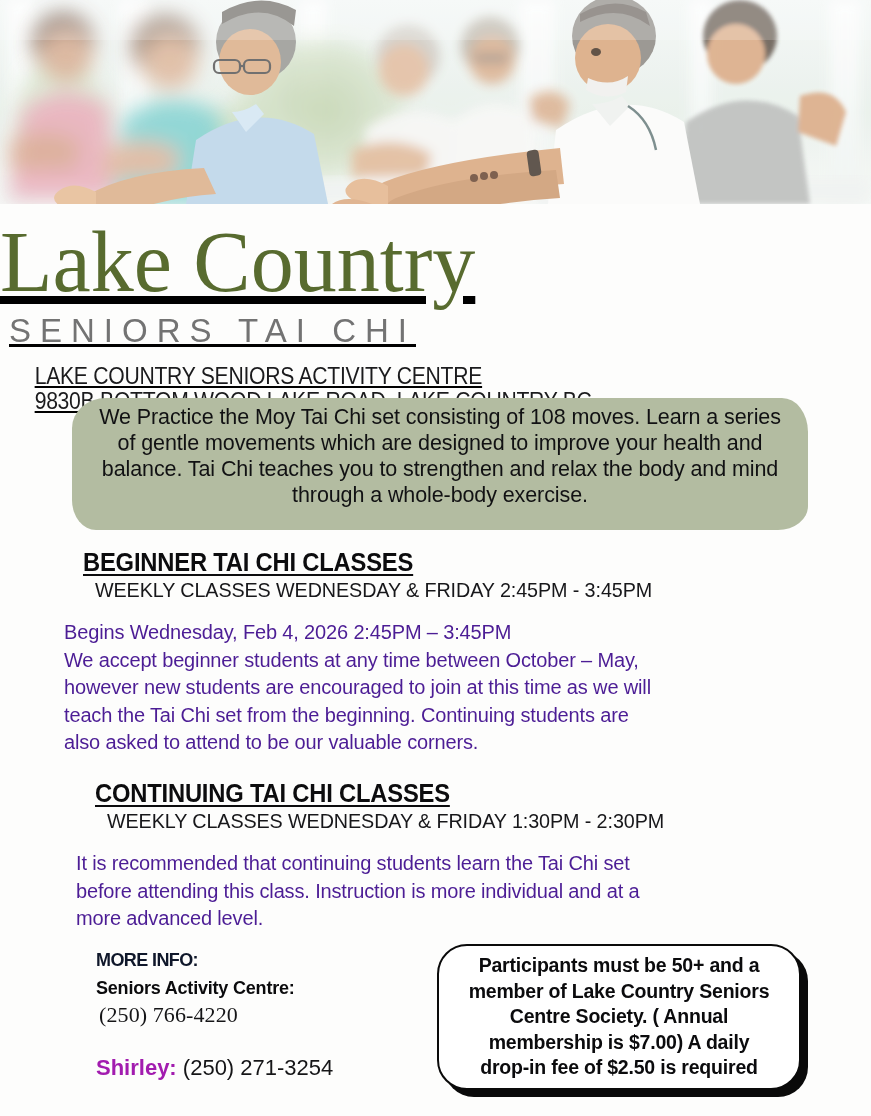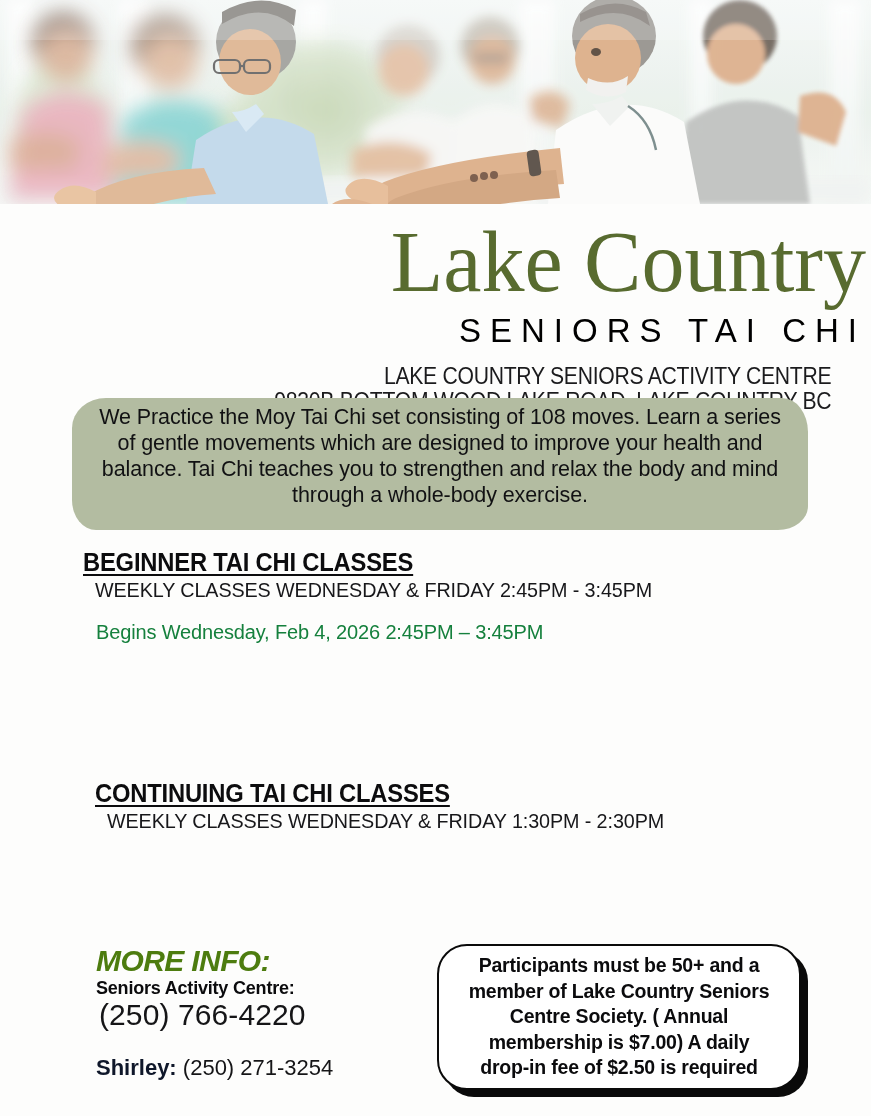--- a/index.html
+++ b/index.html
@@ -28,40 +28,42 @@
     overflow: hidden;
     background: #e9eeef;
   }
   .banner svg { display: block; width: 871px; height: 204px; }
 
   
   .title-block {
     position: absolute;
     top: 204px; left: 0;
     width: 866px;
-    text-align: right;
+    text-align: left;
+    text-decoration: underline;
   }
   .brand-title {
     font-family: "Liberation Serif", "DejaVu Serif", serif;
     font-size: 86px;
     line-height: 96px;
     color: #586B2F;
     letter-spacing: 0px;
     font-weight: 400;
     padding-top: 10px;
     white-space: nowrap;
   }
   .brand-sub {
     font-family: "Liberation Sans", sans-serif;
     font-size: 33px;
     line-height: 38px;
     letter-spacing: 9px;
-    color: #000000;
+    color: #737373;
     font-weight: 300;
     padding-top: 2px;
+    padding-left: 9px;
   }
   .venue {
     font-family: "Liberation Sans Narrow", "Liberation Sans", sans-serif;
     font-size: 23px;
     line-height: 25px;
     color: #1b1b1d;
     letter-spacing: -0.3px;
     padding-top: 14px;
     transform: scaleX(0.92);
   }
@@ -113,73 +115,72 @@
     font-size: 21px;
     line-height: 26px;
     color: #17171a;
     margin-left: 95px;
     letter-spacing: -0.1px;
     transform: scaleX(0.94);
     transform-origin: left center;
     display: block;
   }
   .sec-body {
-    margin-left: 96px;
+    margin-left: 64px;
     margin-top: 16px;
     width: 600px;
     font-family: "Liberation Sans", sans-serif;
     font-size: 20px;
     line-height: 27.5px;
-    color: #15803d;
+    color: #4c1d95;
     letter-spacing: -0.15px;
   }
   .sec-body .line { display: block; }
 
   
   .moreinfo {
     position: absolute;
     left: 96px;
     top: 946px;
     width: 330px;
   }
   .mi-title {
     font-family: "Liberation Sans", sans-serif;
     font-weight: 700;
-    font-size: 30px;
+    font-size: 18px;
     line-height: 29px;
-    color: #4d7c0f;
+    color: #0f172a;
     letter-spacing: -0.6px;
-    font-style: italic;
   }
   .mi-org {
     font-family: "Liberation Sans", sans-serif;
     font-weight: 700;
     font-size: 18px;
     line-height: 26px;
     color: #0b0b0d;
     letter-spacing: -0.2px;
   }
   .mi-phone {
-    font-family: Liberation Sans, sans-serif;
+    font-family: Liberation Serif, serif;
     font-weight: 400;
-    font-size: 30px;
+    font-size: 22px;
     line-height: 27px;
     color: #151517;
     padding-left: 3px;
     letter-spacing: 0.1px;
   }
   .mi-contacts { margin-top: 26px; }
   .mi-row {
     font-family: "Liberation Sans", sans-serif;
     font-size: 22px;
     line-height: 27px;
     color: #151517;
     white-space: nowrap;
   }
-  .mi-row b { font-weight: 700; color: #0f172a; }
+  .mi-row b { font-weight: 700; color: #a21caf; }
 
   
   .notice-wrap {
     position: absolute;
     left: 437px;
     top: 944px;
     width: 364px;
     height: 146px;
   }
   .notice-shadow {
@@ -348,26 +349,30 @@
 
   <div class="blurb">
     <p>We Practice the Moy Tai Chi set consisting of 108 moves. Learn a series of gentle movements which are designed to improve your health and balance. Tai Chi teaches you to strengthen and relax the body and mind through a whole-body exercise.</p>
   </div>
 
   <div class="section sec-beginner">
     <div><span class="sec-head">BEGINNER TAI CHI CLASSES</span></div>
     <span class="sec-sub">WEEKLY CLASSES WEDNESDAY &amp; FRIDAY 2:45PM - 3:45PM</span>
     <div class="sec-body">
       <span class="line">Begins Wednesday, Feb 4, 2026 2:45PM – 3:45PM</span>
+      <span>We accept beginner students at any time between October – May, however new students are encouraged to join at this time as we will teach the Tai Chi set from the beginning. Continuing students are also asked to attend to be our valuable corners.</span>
     </div>
   </div>
 
   <div class="section sec-continuing">
     <div><span class="sec-head">CONTINUING TAI CHI CLASSES</span></div>
     <span class="sec-sub">WEEKLY CLASSES WEDNESDAY &amp; FRIDAY 1:30PM - 2:30PM</span>
+    <div class="sec-body">
+      <span>It is recommended that continuing students learn the Tai Chi set before attending this class. Instruction is more individual and at a more advanced level.</span>
+    </div>
   </div>
 
   <div class="moreinfo">
     <div class="mi-title">MORE INFO:</div>
     <div class="mi-org">Seniors Activity Centre:</div>
     <div class="mi-phone">(250) 766-4220</div>
     <div class="mi-contacts">
       <div class="mi-row">
         <b>Shirley:</b>
         <span>(250) 271-3254</span>

